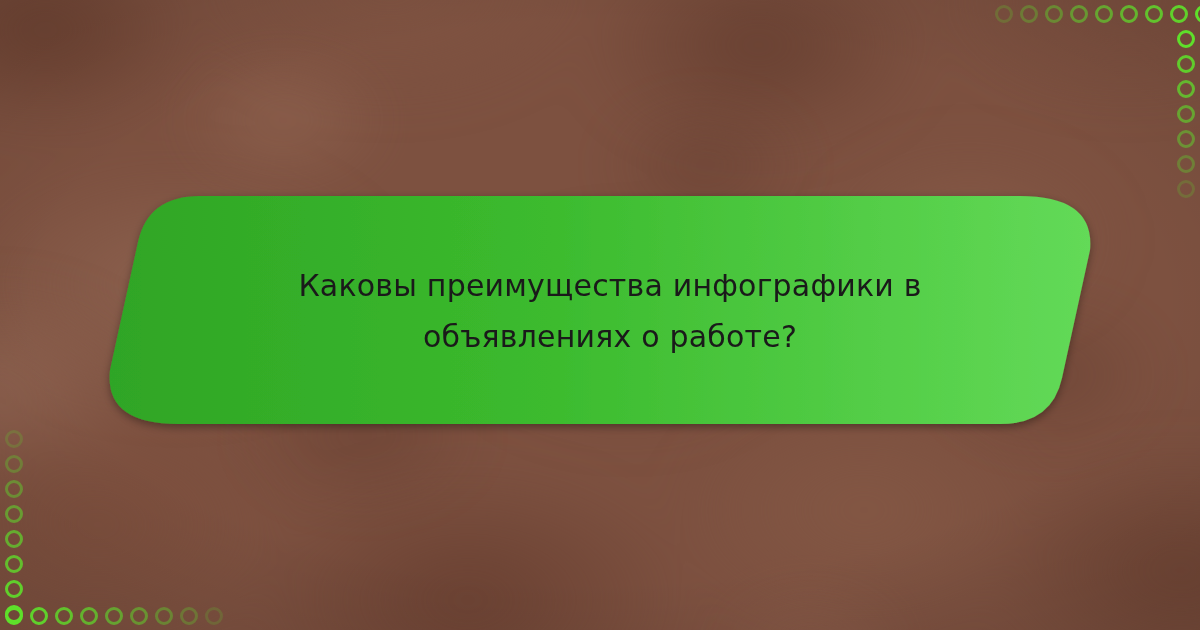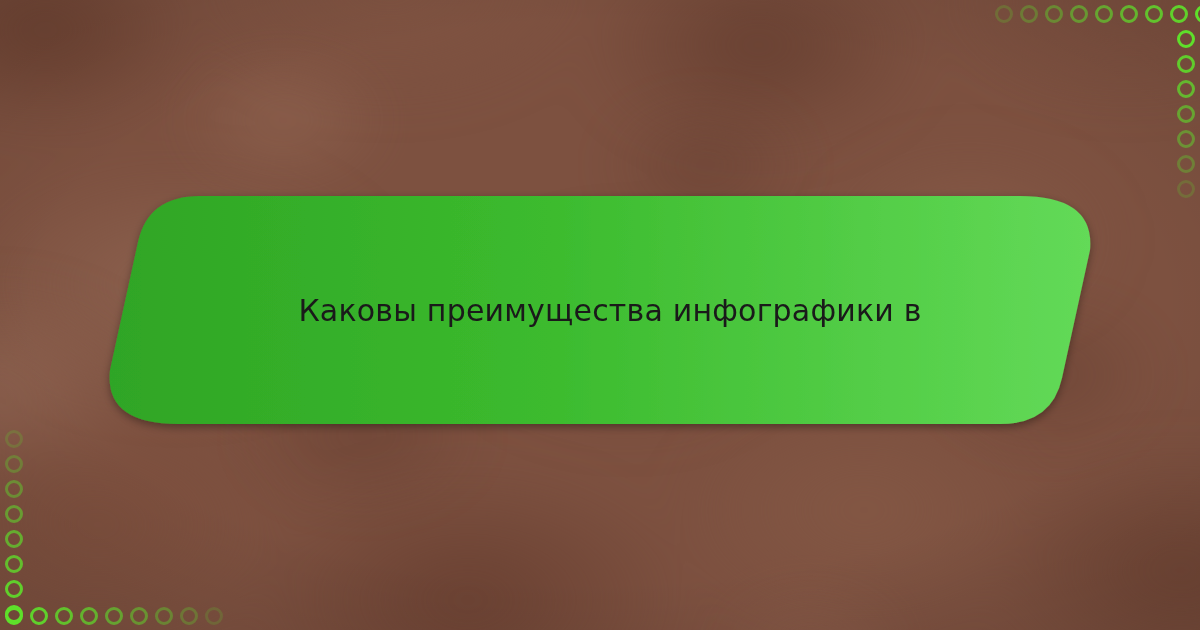--- a/index.html
+++ b/index.html
@@ -170,15 +170,16 @@
              L 1062 378
              Q 1052 424 1000 424
              L 178 424
              Q 104 424 110 370
              L 138 242
              Q 148 196 200 196 Z" fill="url(#bannerGrad)" filter="url(#bannerShadow)"></path>
   </svg>
 
   <div id="banner-text">
     <span class="banner-line">Каковы преимущества инфографики в</span>
+    <span class="banner-line">объявлениях о работе?</span>
   </div>
 
 </div>
 
 </body></html>

